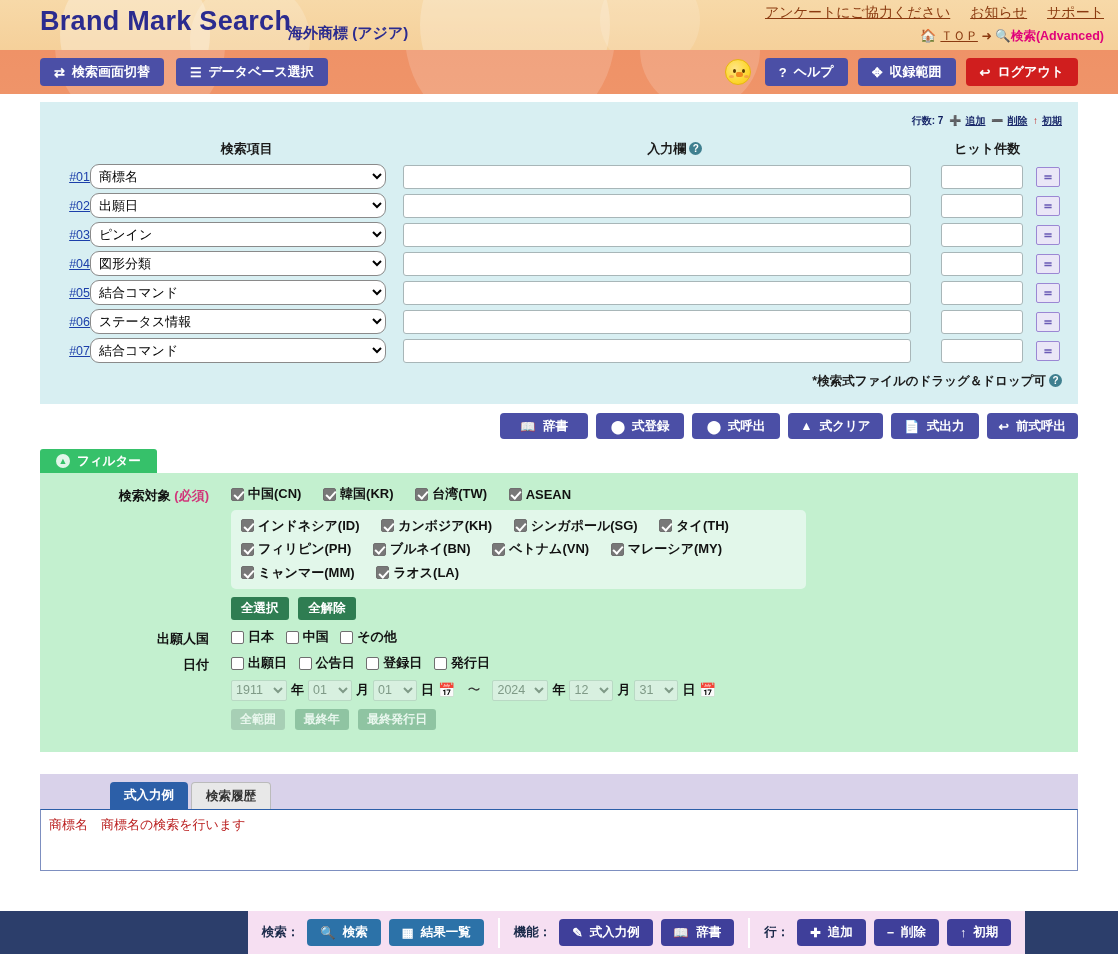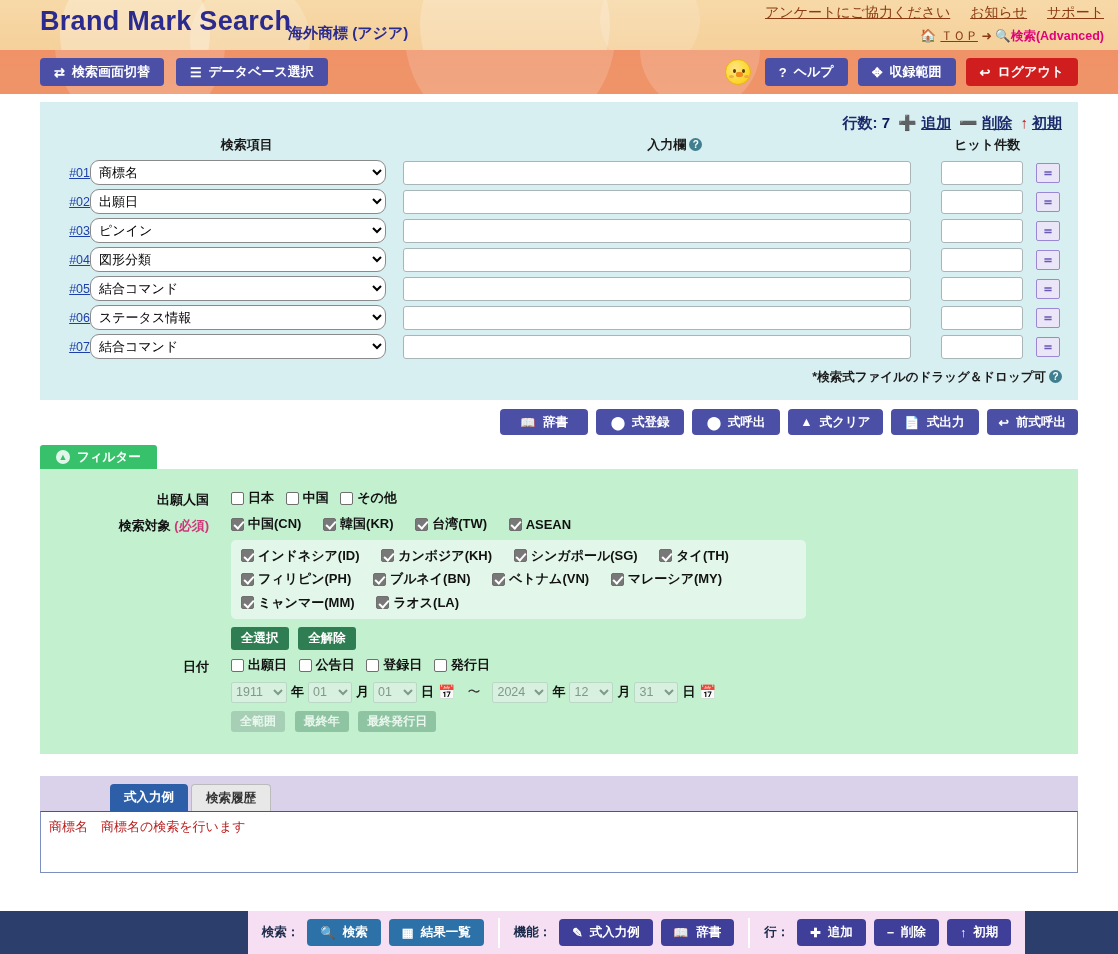--- a/index.html
+++ b/index.html
@@ -46,21 +46,21 @@
                  border-radius:2px 3px 3px 2px; top:12px; left:10px; }
   .chick .blush { position:absolute; width:5px; height:3px; background:rgba(240,120,80,.5);
                   border-radius:50%; top:15px; }
   .chick .blush.l { left:3px; } .chick .blush.r { left:18px; }
 
   
   .page { padding:0 40px; background:#fff; }
 
   
   .panel-blue { background:#d8eff2; padding:12px 16px 14px 16px; margin-top:8px; }
-  .rowmeta { text-align:right; font-size:15px; font-weight:bold; color:#1b2a6b; margin-bottom:2px; }
+  .rowmeta { text-align:right; font-size:10px; font-weight:bold; color:#1b2a6b; margin-bottom:11px; }
   .rowmeta .cnt { color:#0b1a5c; }
   .rowmeta a { color:#1b2a6b; text-decoration:underline; margin-left:4px; }
   .plus { color:#c01b1b; font-weight:bold; }
   .minus { color:#c01b1b; font-weight:bold; }
   .uparrow { color:#c01b1b; font-weight:bold; }
 
   table.srch { border-collapse:collapse; width:100%; }
   table.srch th { font-size:13px; font-weight:bold; color:#1a1a1a; padding-bottom:4px; }
   table.srch td { padding:2px 0; vertical-align:middle; }
   .idx { width:34px; text-align:right; padding-right:6px; }
@@ -320,119 +320,119 @@
       </button>
   </div>
 
   <div>
     <div class="filter-tab">
       <span class="circ">▲</span>
       <span>フィルター</span>
     </div>
     <div class="panel-green">
 
+      <div class="frow">
+        <div class="flabel">
+          <span>検索対象</span>
+          <span class="req">(必須)</span>
+        </div>
+        <div class="fbody">
+          <div>
+            <label class="cbx">
+                <span class="cb on"></span>
+                <span>中国(CN)</span>
+              </label>
+            <label class="cbx">
+                <span class="cb on"></span>
+                <span>韓国(KR)</span>
+              </label>
+            <label class="cbx">
+                <span class="cb on"></span>
+                <span>台湾(TW)</span>
+              </label>
+            <label class="cbx">
+                <span class="cb on"></span>
+                <span>ASEAN</span>
+              </label>
+          </div>
+
+          <div class="asean-box">
+            <div class="line">
+              <label class="cbx">
+                  <span class="cb on"></span>
+                  <span>インドネシア(ID)</span>
+                </label>
+              <label class="cbx">
+                  <span class="cb on"></span>
+                  <span>カンボジア(KH)</span>
+                </label>
+              <label class="cbx">
+                  <span class="cb on"></span>
+                  <span>シンガポール(SG)</span>
+                </label>
+              <label class="cbx">
+                  <span class="cb on"></span>
+                  <span>タイ(TH)</span>
+                </label>
+            </div>
+            <div class="line">
+              <label class="cbx">
+                  <span class="cb on"></span>
+                  <span>フィリピン(PH)</span>
+                </label>
+              <label class="cbx">
+                  <span class="cb on"></span>
+                  <span>ブルネイ(BN)</span>
+                </label>
+              <label class="cbx">
+                  <span class="cb on"></span>
+                  <span>ベトナム(VN)</span>
+                </label>
+              <label class="cbx">
+                  <span class="cb on"></span>
+                  <span>マレーシア(MY)</span>
+                </label>
+            </div>
+            <div class="line">
+              <label class="cbx">
+                  <span class="cb on"></span>
+                  <span>ミャンマー(MM)</span>
+                </label>
+              <label class="cbx">
+                  <span class="cb on"></span>
+                  <span>ラオス(LA)</span>
+                </label>
+            </div>
+          </div>
+
+          <div style="margin-top:8px;">
+            <button class="gbtn">全選択</button>
+            <button class="gbtn">全解除</button>
+          </div>
+        </div>
+      </div>
+
       <div class="frow" style="margin-top:8px;">
         <div class="flabel">出願人国</div>
         <div class="fbody">
           <label class="cbx" style="margin-right:8px;">
               <span class="cb"></span>
               <span>日本</span>
             </label>
           <label class="cbx" style="margin-right:8px;">
               <span class="cb"></span>
               <span>中国</span>
             </label>
           <label class="cbx">
               <span class="cb"></span>
               <span>その他</span>
             </label>
         </div>
       </div>
 
-      <div class="frow">
-        <div class="flabel">
-          <span>検索対象</span>
-          <span class="req">(必須)</span>
-        </div>
-        <div class="fbody">
-          <div>
-            <label class="cbx">
-                <span class="cb on"></span>
-                <span>中国(CN)</span>
-              </label>
-            <label class="cbx">
-                <span class="cb on"></span>
-                <span>韓国(KR)</span>
-              </label>
-            <label class="cbx">
-                <span class="cb on"></span>
-                <span>台湾(TW)</span>
-              </label>
-            <label class="cbx">
-                <span class="cb on"></span>
-                <span>ASEAN</span>
-              </label>
-          </div>
-
-          <div class="asean-box">
-            <div class="line">
-              <label class="cbx">
-                  <span class="cb on"></span>
-                  <span>インドネシア(ID)</span>
-                </label>
-              <label class="cbx">
-                  <span class="cb on"></span>
-                  <span>カンボジア(KH)</span>
-                </label>
-              <label class="cbx">
-                  <span class="cb on"></span>
-                  <span>シンガポール(SG)</span>
-                </label>
-              <label class="cbx">
-                  <span class="cb on"></span>
-                  <span>タイ(TH)</span>
-                </label>
-            </div>
-            <div class="line">
-              <label class="cbx">
-                  <span class="cb on"></span>
-                  <span>フィリピン(PH)</span>
-                </label>
-              <label class="cbx">
-                  <span class="cb on"></span>
-                  <span>ブルネイ(BN)</span>
-                </label>
-              <label class="cbx">
-                  <span class="cb on"></span>
-                  <span>ベトナム(VN)</span>
-                </label>
-              <label class="cbx">
-                  <span class="cb on"></span>
-                  <span>マレーシア(MY)</span>
-                </label>
-            </div>
-            <div class="line">
-              <label class="cbx">
-                  <span class="cb on"></span>
-                  <span>ミャンマー(MM)</span>
-                </label>
-              <label class="cbx">
-                  <span class="cb on"></span>
-                  <span>ラオス(LA)</span>
-                </label>
-            </div>
-          </div>
-
-          <div style="margin-top:8px;">
-            <button class="gbtn">全選択</button>
-            <button class="gbtn">全解除</button>
-          </div>
-        </div>
-      </div>
-
       <div class="frow" style="margin-top:6px;">
         <div class="flabel">日付</div>
         <div class="fbody">
           <div>
             <label class="cbx" style="margin-right:8px;">
                 <span class="cb"></span>
                 <span>出願日</span>
               </label>
             <label class="cbx" style="margin-right:8px;">
                 <span class="cb"></span>

